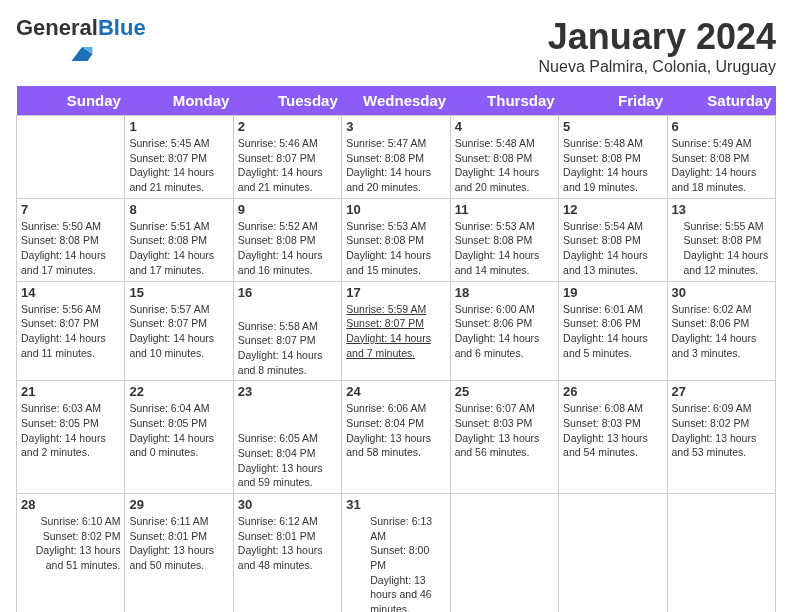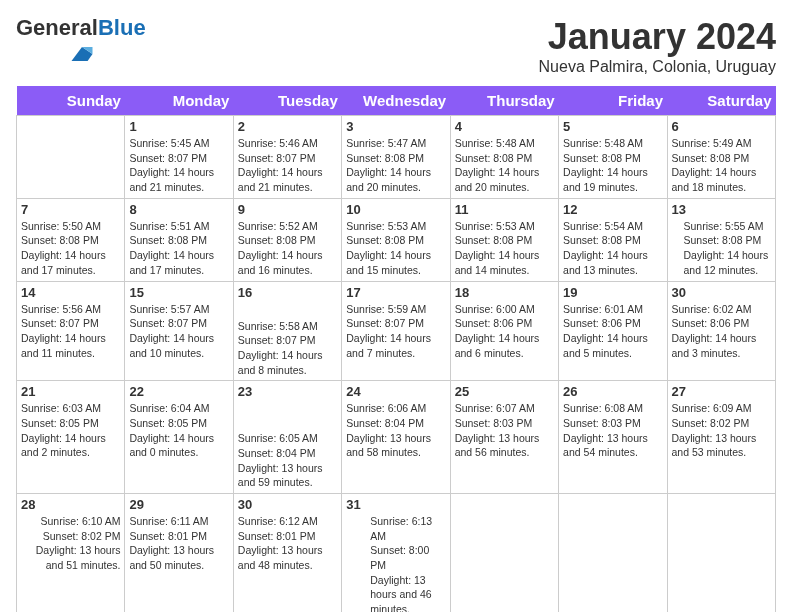--- a/index.html
+++ b/index.html
@@ -213,21 +213,21 @@
 Daylight: 14 hours and 10 minutes.</div>
         </td>
         <td>
           <div class="day-number">16</div>
           <div class="day-detail" style="white-space: pre-line; margin-top: 19px;">Sunrise: 5:58 AM
 Sunset: 8:07 PM
 Daylight: 14 hours and 8 minutes.</div>
         </td>
         <td>
           <div class="day-number">17</div>
-          <div class="day-detail" style="white-space: pre-line;">Sunrise: 5:59 AM
+          <div class="day-detail" style="white-space: pre-line; text-decoration: underline;">Sunrise: 5:59 AM
 Sunset: 8:07 PM
 Daylight: 14 hours and 7 minutes.</div>
         </td>
         <td>
           <div class="day-number">18</div>
           <div class="day-detail" style="white-space: pre-line;">Sunrise: 6:00 AM
 Sunset: 8:06 PM
 Daylight: 14 hours and 6 minutes.</div>
         </td>
         <td>

